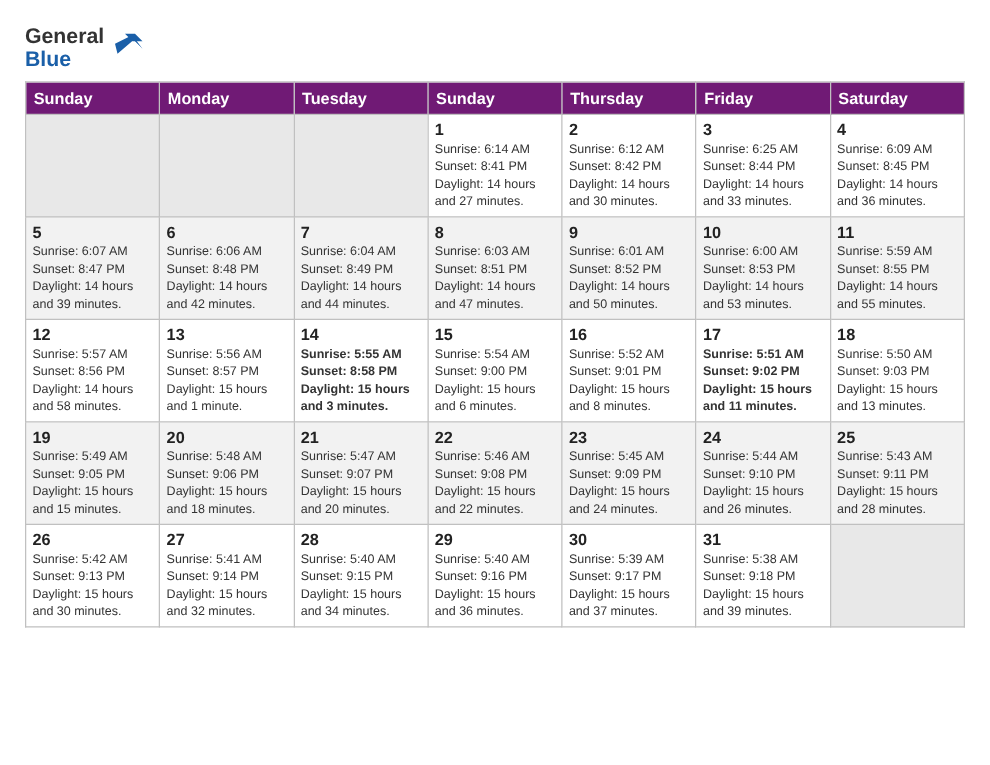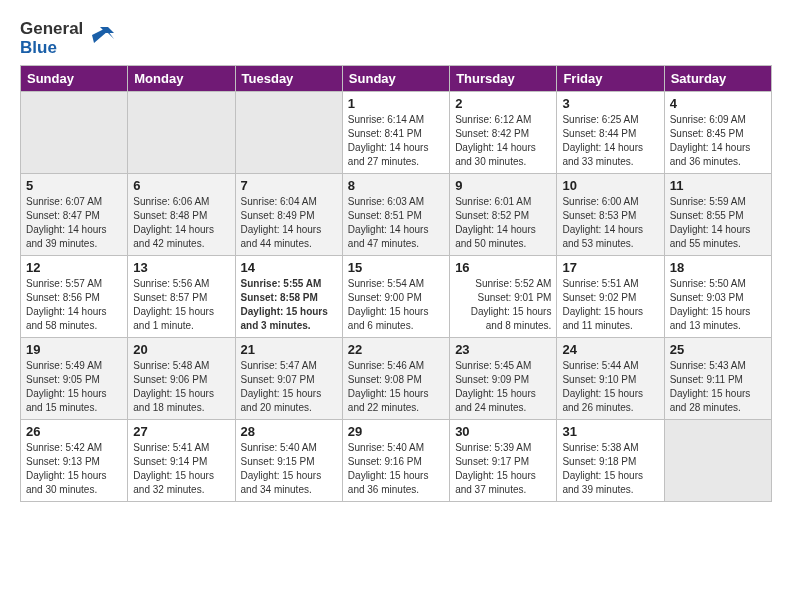--- a/index.html
+++ b/index.html
@@ -160,28 +160,28 @@
           </td>
           <td>
             <div class="day-num">15</div>
             <div class="day-info" style="white-space: pre-line;">Sunrise: 5:54 AM
 Sunset: 9:00 PM
 Daylight: 15 hours
 and 6 minutes.</div>
           </td>
           <td>
             <div class="day-num">16</div>
-            <div class="day-info" style="white-space: pre-line; text-align: right;">Sunrise: 5:52 AM
+            <div class="day-info" style="white-space: pre-line;">Sunrise: 5:52 AM
 Sunset: 9:01 PM
 Daylight: 15 hours
 and 8 minutes.</div>
           </td>
           <td>
             <div class="day-num">17</div>
-            <div class="day-info" style="white-space: pre-line;">Sunrise: 5:51 AM
+            <div class="day-info" style="white-space: pre-line; font-weight: bold;">Sunrise: 5:51 AM
 Sunset: 9:02 PM
 Daylight: 15 hours
 and 11 minutes.</div>
           </td>
           <td>
             <div class="day-num">18</div>
             <div class="day-info" style="white-space: pre-line;">Sunrise: 5:50 AM
 Sunset: 9:03 PM
 Daylight: 15 hours
 and 13 minutes.</div>

